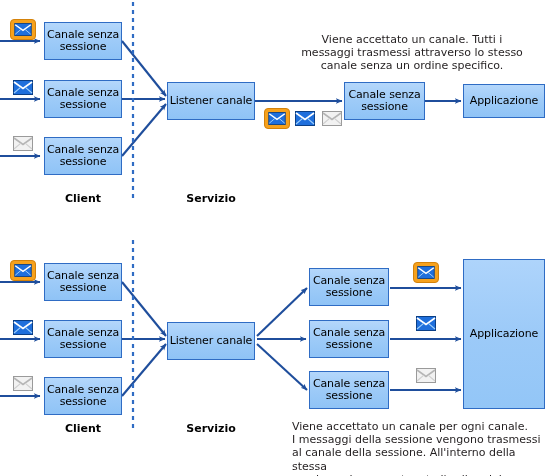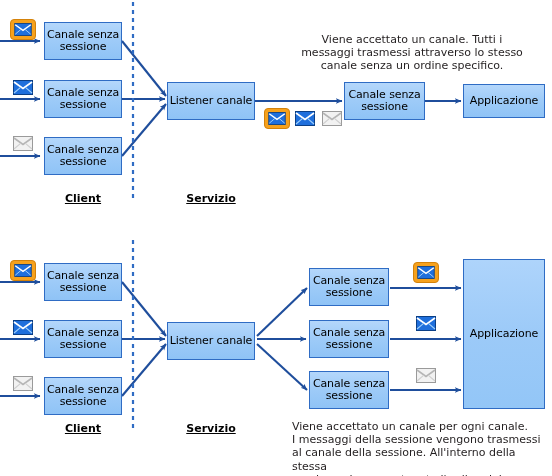--- a/index.html
+++ b/index.html
@@ -46,21 +46,20 @@
   .node.app-tall {
     background: linear-gradient(to bottom, #aed4fb 0%, #9ccaf8 50%, #93c6f7 100%);
   }
   
   .tier-label {
     position: absolute;
     font-size: 11px;
     font-weight: bold;
     color: #000000;
     text-align: center;
-    text-decoration: underline;
   }
   .caption {
     position: absolute;
     font-size: 11px;
     line-height: 13.2px;
     color: #231f20;
     white-space: pre-line;
   }
   
   .env {

